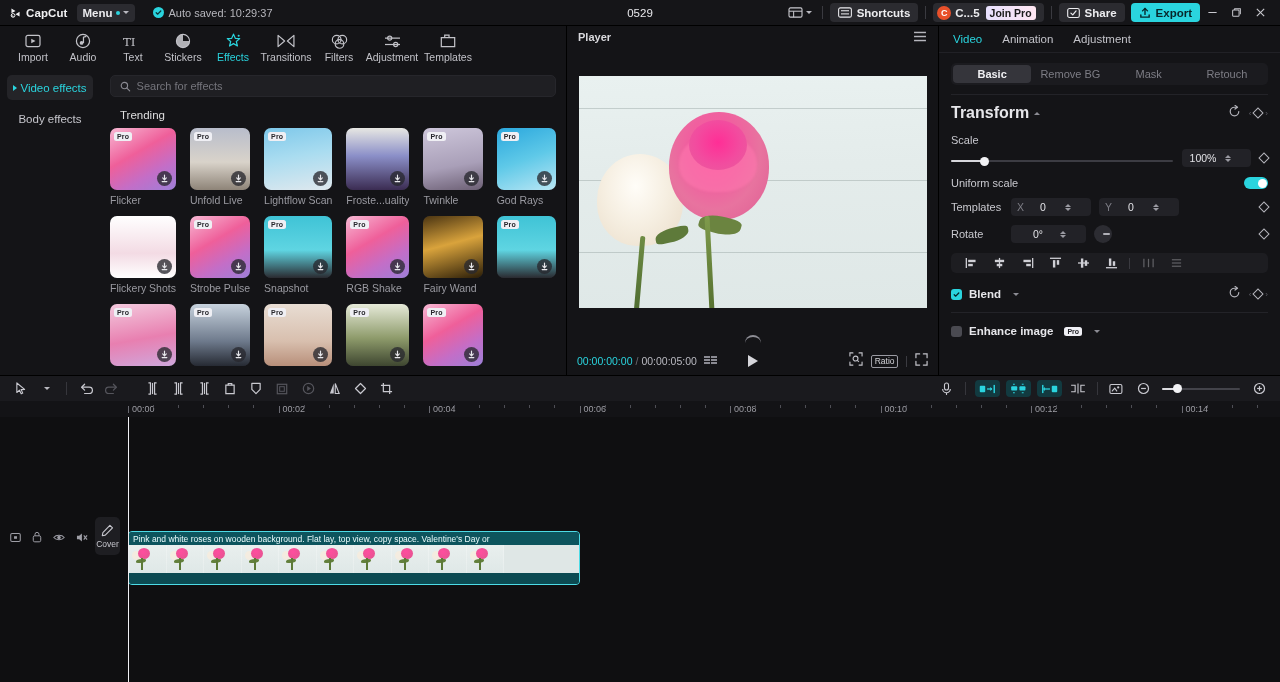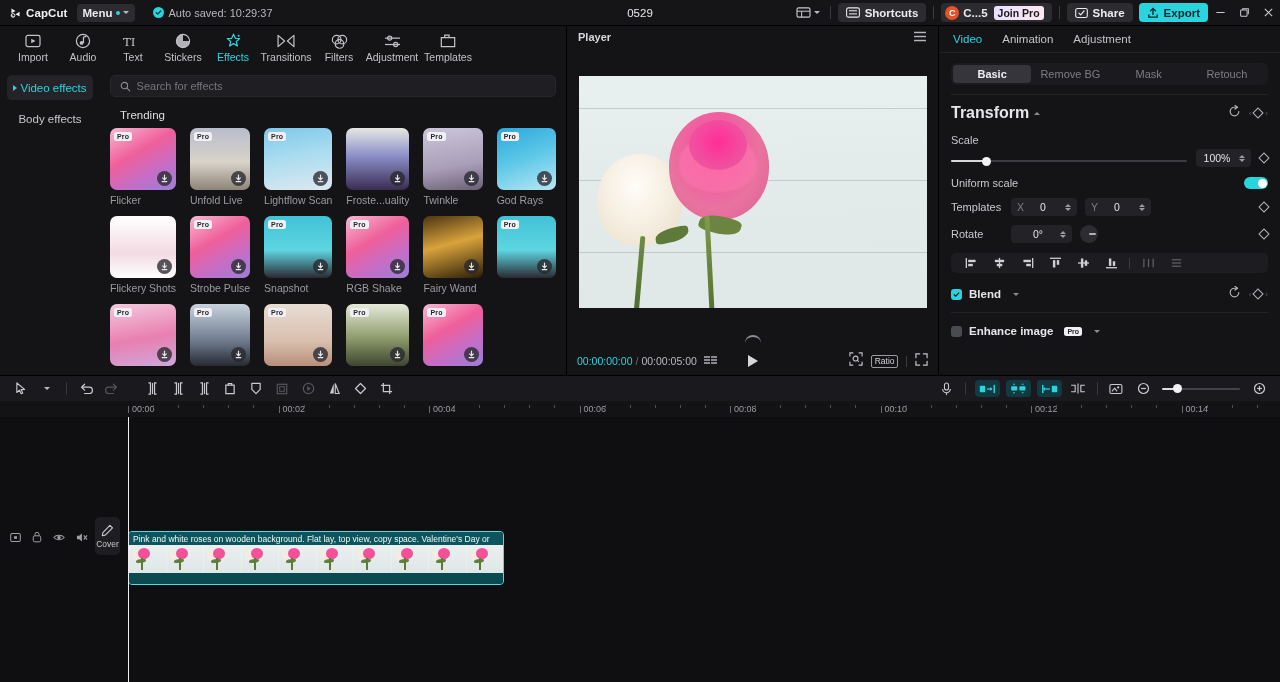--- a/index.html
+++ b/index.html
@@ -36,21 +36,21 @@
     width: 11px; height: 11px; border-radius: 50%; background: #2ad4de;
     display: flex; align-items: center; justify-content: center;
   }
   .check-badge svg { display: block; }
 
   .tb-title {
     position: absolute; left: 0; right: 0; top: 0; height: 26px;
     display: flex; align-items: center; justify-content: center;
     font-size: 11.5px; color: #e8e8ec; font-weight: 400; pointer-events: none;
   }
-  .tb-right { margin-left: auto; display: flex; align-items: center; gap: 0; padding-right: 0; z-index: 2; }
+  .tb-right { margin-left: auto; display: flex; align-items: center; gap: 0; padding-right: 8px; z-index: 2; }
   .tb-sep { width: 1px; height: 13px; background: #3a3a40; margin: 0 7px; }
   .layout-btn { display: flex; align-items: center; gap: 3px; padding: 0 3px; cursor: pointer; }
   .pill {
     display: flex; align-items: center; gap: 5px; height: 19px;
     padding: 0 8px; border-radius: 4px; background: #2b2b30;
     font-size: 11.5px; font-weight: 700; color: #ececef; cursor: pointer;
   }
   .pill.acct { background: #2b2b30; gap: 4px; padding-left: 4px; }
   .avatar-c {
     width: 14px; height: 14px; border-radius: 50%;
@@ -192,21 +192,21 @@
   .kf .ar { font-size: 8px; color: #5c5c64; }
   .diamond { width: 8px; height: 8px; border: 1.3px solid #b4b4bb; transform: rotate(45deg); cursor: pointer; }
   .lbl { font-size: 11px; color: #c8c8ce; }
   .scale-row { padding: 8px 12px 0; }
   .slider-line { position: relative; height: 14px; display: flex; align-items: center; margin-top: 6px; }
   .track { position: absolute; left: 0; right: 0; height: 2px; background: #3c3c43; border-radius: 2px; }
   .track .fill { position: absolute; left: 0; height: 2px; background: #d7d7dc; border-radius: 2px; }
   .knob { position: absolute; width: 9px; height: 9px; border-radius: 50%; background: #f2f2f5; cursor: pointer; }
   .numbox {
     display: flex; align-items: center; background: #222227; border-radius: 4px; height: 18px;
-    padding: 0 4px 0 6px; gap: 4px;
+    padding: 0 18px 0 6px; gap: 4px;
   }
   .numbox .axis { font-size: 10.5px; color: #7e7e86; }
   .numbox .val { font-size: 10.5px; color: #e2e2e6; min-width: 30px; text-align: center; }
   .spin { display: flex; flex-direction: column; gap: 1px; align-items: center; justify-content: center; width: 11px; cursor: pointer; }
   .spin .u { width: 0; height: 0; border-left: 3px solid transparent; border-right: 3px solid transparent; border-bottom: 3.4px solid #9a9aa2; }
   .spin .d { width: 0; height: 0; border-left: 3px solid transparent; border-right: 3px solid transparent; border-top: 3.4px solid #9a9aa2; }
   .prow { display: flex; align-items: center; padding: 9px 12px 0; gap: 8px; }
   .prow .lbl { width: 52px; flex: 0 0 52px; }
   .toggle { width: 24px; height: 12px; border-radius: 7px; background: #2ad4de; position: relative; cursor: pointer; }
   .toggle .dot { position: absolute; right: 1.5px; top: 1.5px; width: 9px; height: 9px; border-radius: 50%; background: #fff; }
@@ -1237,21 +1237,21 @@
         <div class="cover-btn">
           <svg width="13" height="13" viewBox="0 0 14 14">
               <path d="M9.6 1.4 L12.4 4.2 L4.6 12 L1.4 12.6 L2 9.4 Z" fill="none" stroke="#c7c7ce" stroke-width="1.2" stroke-linejoin="round"></path>
             </svg>
           <span class="ct">Cover</span>
         </div>
       </div>
 
       <div class="lanes">
         <div class="playhead" style="left:35px"></div>
-        <div class="clip" id="main-clip" style="left:35px; top:114px; width:376px;">
+        <div class="clip" id="main-clip" style="left:35px; top:114px; width:452px;">
           <div class="clip-title">Pink and white roses on wooden background. Flat lay, top view, copy space. Valentine's Day or</div>
           <div class="filmstrip" id="filmstrip">
               <div class="frame">
                 <span class="fr-white"></span>
                 <span class="fr-pink"></span>
                 <span class="fr-leaf"></span>
                 <span class="fr-stem"></span>
               </div>
               <div class="frame">
                 <span class="fr-white"></span>

